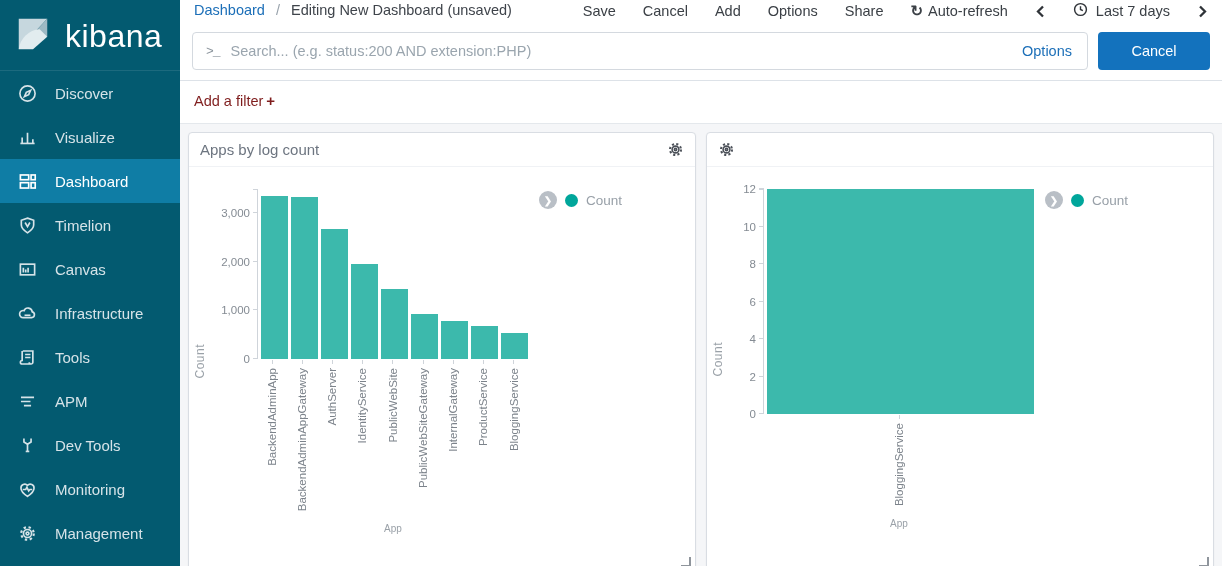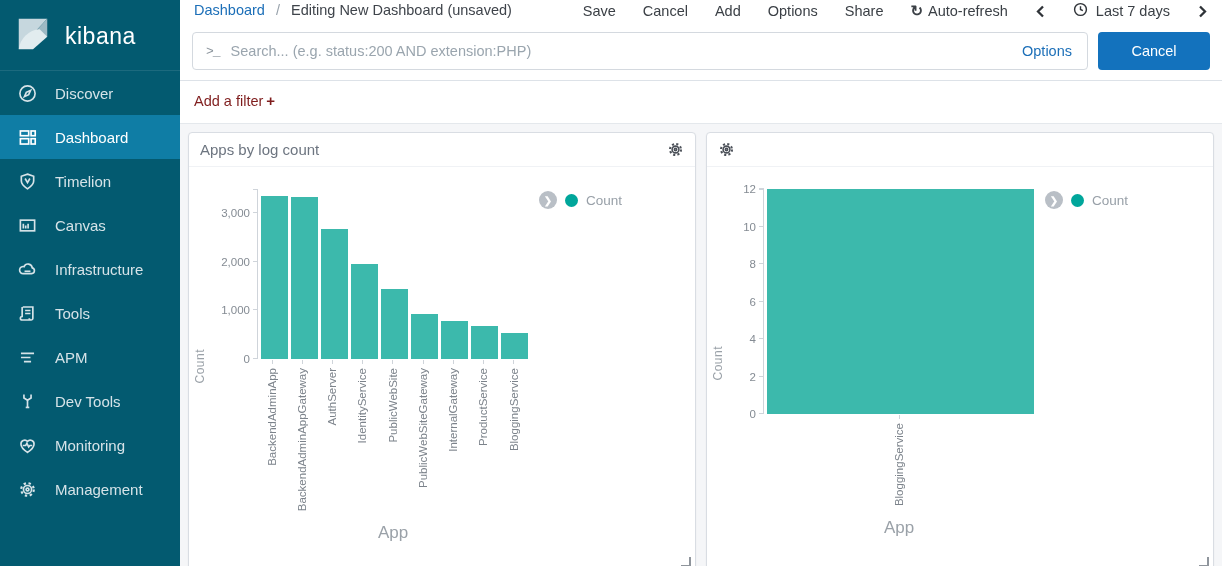--- a/index.html
+++ b/index.html
@@ -4,21 +4,21 @@
 <style>
   * { box-sizing: border-box; margin: 0; padding: 0; }
   html,body { width:1222px; height:566px; overflow:hidden;
     font-family:"Liberation Sans", sans-serif; background:#f5f6f8; }
 
   
   .sidebar { position:fixed; left:0; top:0; width:180px; height:566px;
     background:#035a70; color:#d6e3e8; z-index:5; }
   .logo-row { display:flex; align-items:center; gap:13px; padding:15px 14px 13px 14px;
     border-bottom:1px solid rgba(255,255,255,.10); }
-  .logo-text { color:#fff; font-size:23px; font-weight:400; letter-spacing:.5px; }
+  .logo-text { color:#fff; font-size:32px; font-weight:400; letter-spacing:.5px; }
   .nav-item { display:flex; align-items:center; gap:18px; height:44px; padding:0 17px;
     font-size:15px; color:#d6e3e8; cursor:pointer; }
   .nav-item.selected { background:#0f7da5; color:#ffffff; }
   .nav-ico { width:20px; height:20px; flex:0 0 20px; display:flex; align-items:center; justify-content:center; }
   .nav-ico svg { stroke:#d6e3e8; fill:none; stroke-width:1.4; }
   .selected .nav-ico svg { stroke:#ffffff; }
 
   
   .main { margin-left:180px; }
   .topbar { display:flex; align-items:flex-start; justify-content:space-between;
@@ -70,21 +70,21 @@
   .ymark { position:absolute; left:-5px; width:5px; height:1px; background:#cfd4da; }
   .ymark.top { top:0; }
   .bars { position:absolute; left:1px; right:0; top:0; bottom:0;
     display:flex; align-items:flex-end; }
   .bar { flex:1; margin:0 1.5px; background:#3cb9ac; cursor:pointer; }
   .xlabels { display:flex; padding-top:1px; }
   .xcell { flex:1; display:flex; flex-direction:column; align-items:center; }
   .xtick-mark { width:1px; height:4px; background:#cfd4da; }
   .xtext { writing-mode:vertical-rl; transform:rotate(180deg);
     font-size:11.5px; color:#7c838b; margin-top:4px; line-height:1.1; }
-  .xtitle { text-align:center; color:#9aa1a8; font-size:17px; margin-top:12px; }
+  .xtitle { text-align:center; color:#9aa1a8; font-size:10px; margin-top:12px; }
 
   .legend { display:flex; align-items:center; gap:8px; margin-left:10px; padding-top:2px; height:20px; }
   .legend-toggle { width:18px; height:18px; border-radius:50%; background:#b9bfc6; color:#fff;
     font-size:10px; font-weight:700; display:flex; align-items:center; justify-content:center; cursor:pointer; }
   .legend-dot { width:13px; height:13px; border-radius:50%; background:#00a69b; }
   .legend-label { color:#98a0a8; font-size:13.5px; cursor:pointer; }
 
   .resize-handle { position:absolute; right:4px; bottom:4px; width:10px; height:10px;
     border-right:2px solid #8f959c; border-bottom:2px solid #8f959c; cursor:nwse-resize; }
 </style>
@@ -104,20 +104,31 @@
   </div>
 
   <div class="nav-item">
     <span class="nav-ico">
       <svg width="19" height="19" viewBox="0 0 16 16">
           <circle cx="8" cy="8" r="6.4"></circle>
           <path d="M10.6 5.4 L9 9 L5.4 10.6 L7 7 Z"></path>
         </svg>
     </span>
     <span>Discover</span>
+  </div>
+  <div class="nav-item">
+    <span class="nav-ico">
+      <svg width="19" height="19" viewBox="0 0 16 16">
+          <path d="M3.5 13 V8"></path>
+          <path d="M8 13 V4"></path>
+          <path d="M12.5 13 V9.5"></path>
+          <path d="M2 13 H14"></path>
+        </svg>
+    </span>
+    <span>Visualize</span>
   </div>
   <div class="nav-item selected">
     <span class="nav-ico">
       <svg width="19" height="19" viewBox="0 0 16 16">
           <rect x="2" y="2.5" width="7" height="4"></rect>
           <rect x="2" y="9" width="7" height="4.5"></rect>
           <rect x="11" y="2.5" width="3.5" height="4"></rect>
           <rect x="11" y="9" width="3.5" height="4.5"></rect>
         </svg>
     </span>

